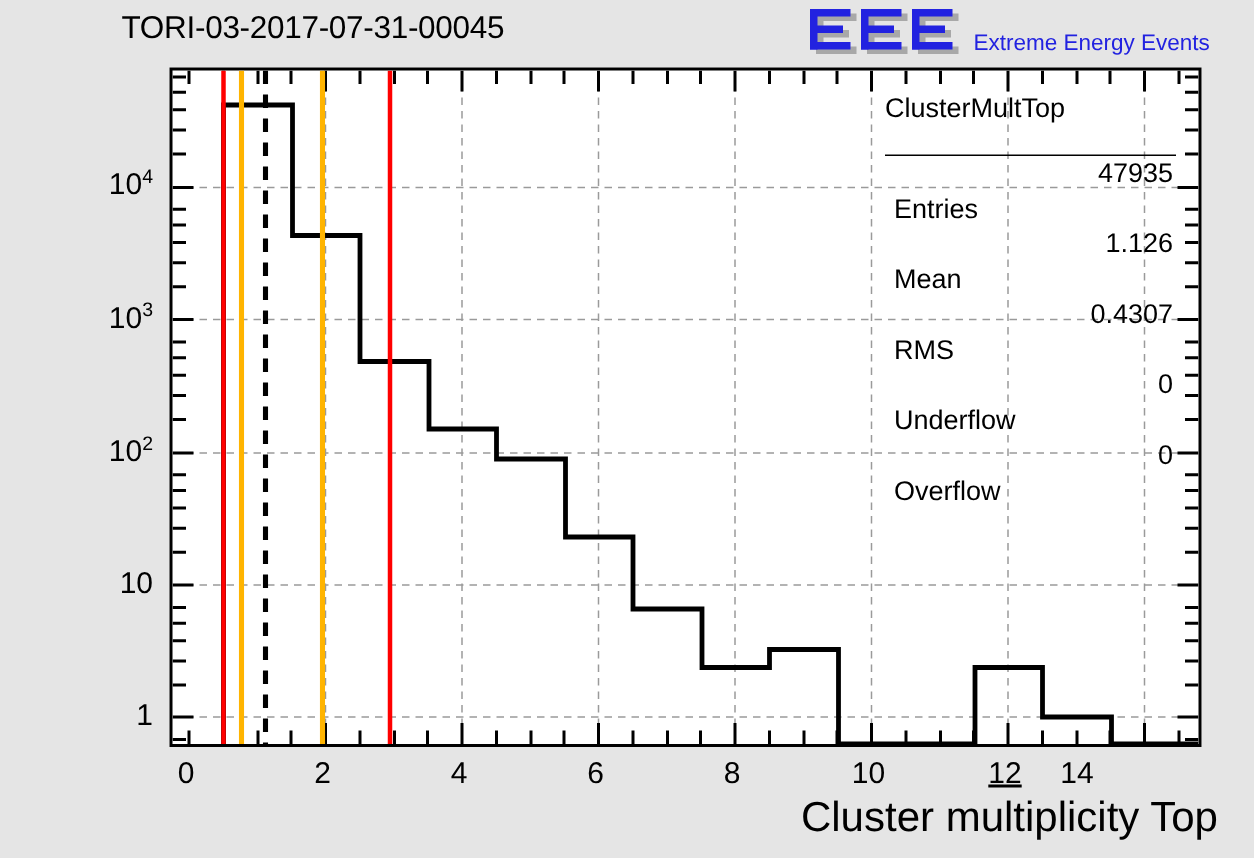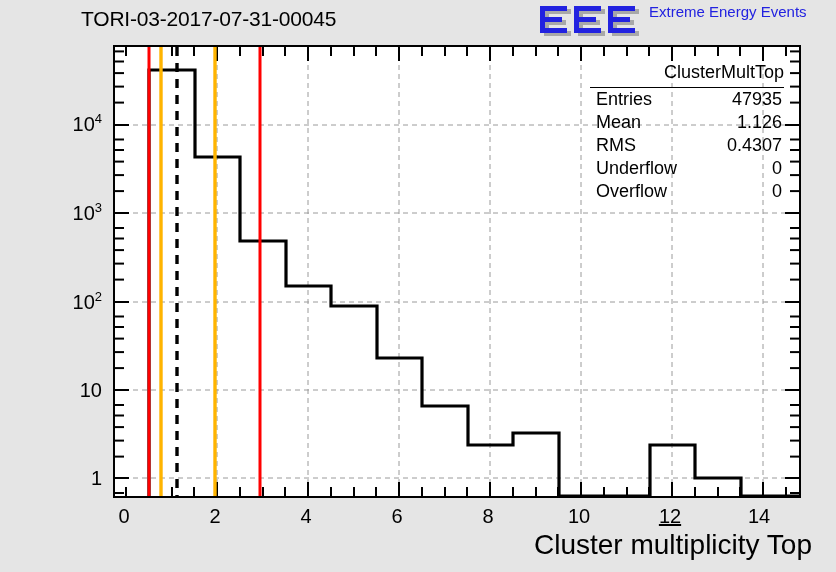--- a/index.html
+++ b/index.html
@@ -44,21 +44,21 @@
   }
   #logo-text {
     position: absolute;
     left: 112px;
     top: 0px;
     line-height: 17px;
     color: #2222e0;
     font-size: 15px;
     white-space: nowrap;
   }
-  .logo-line { display: block; }
+  .logo-line { display: block; margin-top: 17px; }
 
   
   #frame {
     position: absolute;
     left: 113px;
     top: 45px;
     width: 688px;
     height: 453px;
     border: 2px solid #000000;
     box-sizing: border-box;
@@ -96,32 +96,32 @@
   #stats-box {
     position: absolute;
     left: 590px;
     top: 62px;
     width: 194px;
     font-size: 18px;
     color: #000;
     background: transparent;
   }
   #stats-title {
-    text-align: right;
-    padding-bottom: 4px;
+    text-align: left;
+    padding-bottom: 20px;
     border-bottom: 1px solid #000;
     font-size: 18px;
   }
   .stat-row {
     display: flex;
     justify-content: space-between;
     padding: 1px 2px 1px 6px;
     line-height: 21px;
   }
-  .stat-key { text-align: left; }
+  .stat-key { text-align: left; margin-top: 24px; }
   .stat-val { text-align: right; }
 
   
   #xaxis-title {
     position: absolute;
     right: 24px;
     top: 529px;
     font-size: 28px;
     color: #000;
     white-space: nowrap;
@@ -176,21 +176,21 @@
   <div class="ylabel" style="left:40px; top:213px; width:62px;">10<sup>3</sup></div>
   <div class="ylabel" style="left:40px; top:124px; width:62px;">10<sup>4</sup></div>
 
   <div class="xlabel" style="left:124px; top:505px;">0</div>
   <div class="xlabel" style="left:215px; top:505px;">2</div>
   <div class="xlabel" style="left:306px; top:505px;">4</div>
   <div class="xlabel" style="left:397px; top:505px;">6</div>
   <div class="xlabel" style="left:488px; top:505px;">8</div>
   <div class="xlabel" style="left:579px; top:505px;">10</div>
   <div class="xlabel" style="left:670px; top:505px;text-decoration:underline;">12</div>
-  <div class="xlabel" style="left:759px; top:505px;">14</div>
+  <div class="xlabel" style="left:718px; top:505px;">14</div>
 
   <div id="frame">
     <svg id="plot-svg" width="684" height="449" viewBox="0 0 684 449">
       <g id="gridlines" stroke="#9a9a9a" stroke-width="1" stroke-dasharray="5,4" fill="none">
         <line x1="0" y1="78" x2="684" y2="78"></line>
         <line x1="0" y1="166" x2="684" y2="166"></line>
         <line x1="0" y1="255" x2="684" y2="255"></line>
         <line x1="0" y1="343" x2="684" y2="343"></line>
         <line x1="0" y1="431" x2="684" y2="431"></line>
         <line x1="102" y1="0" x2="102" y2="449"></line>

